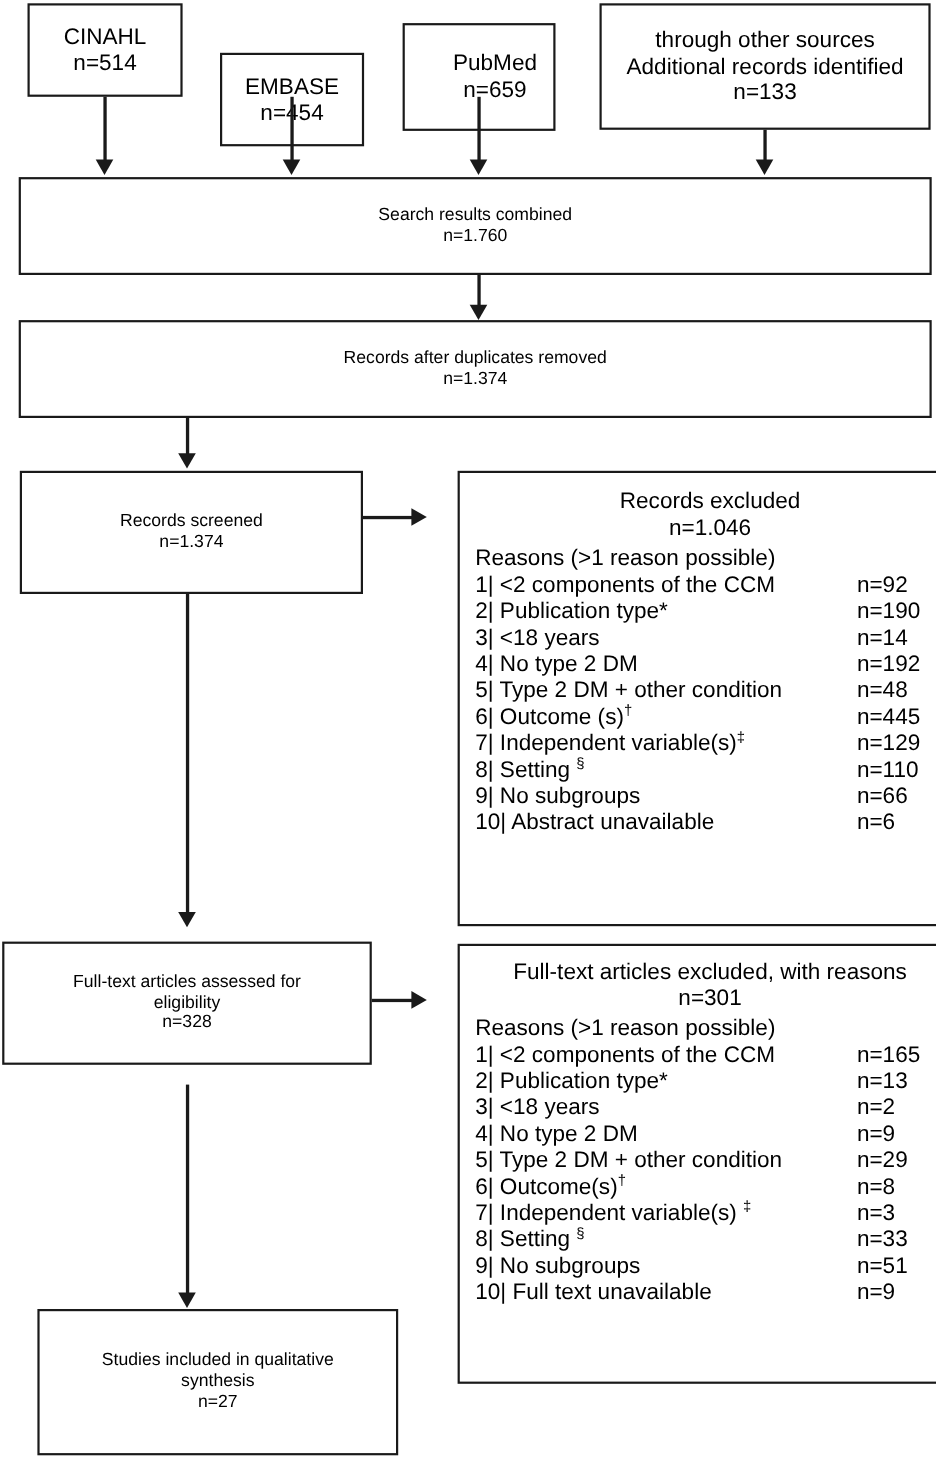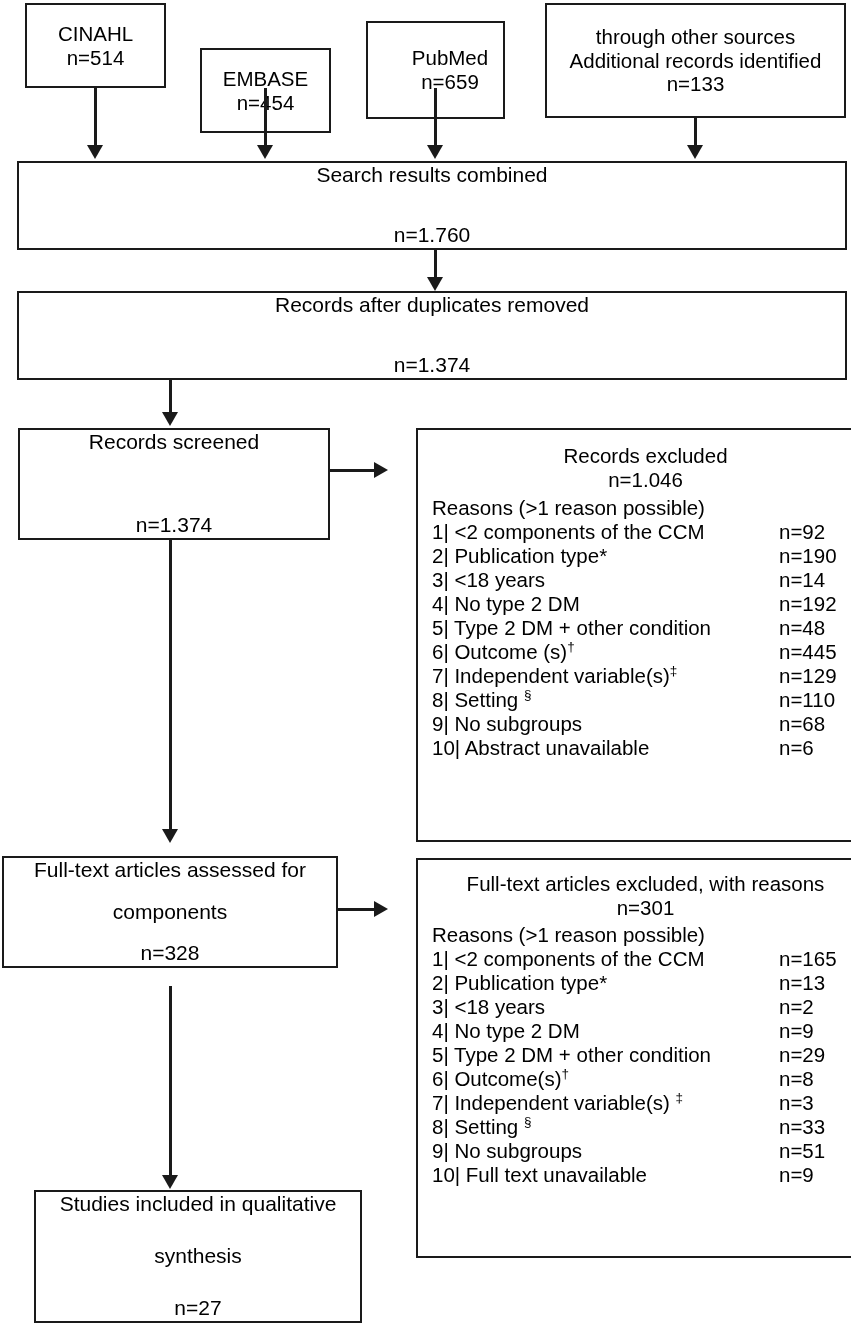--- a/index.html
+++ b/index.html
@@ -26,21 +26,21 @@
     display: flex;
     flex-direction: column;
     align-items: center;
     justify-content: center;
     text-align: center;
     line-height: 1.17;
   }
   .box .ln { display: block; white-space: nowrap; }
 
   .fs-src   { font-size: 20.5px; }
-  .fs-mid   { font-size: 21px; justify-content: space-between; }
+  .fs-mid   { font-size: 16px; }
   .fs-list  { font-size: 20.5px; }
 
   
   .listbox {
     justify-content: flex-start;
     align-items: stretch;
     text-align: left;
     padding: 0;
     margin-left: 28px;
   }
@@ -194,35 +194,35 @@
         <div class="row">
           <span class="rlabel">7| Independent variable(s)<sup>‡</sup></span>
           <span class="rnum">n=129</span>
         </div>
         <div class="row">
           <span class="rlabel">8| Setting <sup>§</sup></span>
           <span class="rnum">n=110</span>
         </div>
         <div class="row">
           <span class="rlabel">9| No subgroups</span>
-          <span class="rnum">n=68</span>
+          <span class="rnum">n=66</span>
         </div>
         <div class="row">
           <span class="rlabel">10| Abstract unavailable</span>
           <span class="rnum">n=6</span>
         </div>
       </div>
   </div>
 
   <div class="vline" style="left:169px; top:540px; height:290px;"></div>
   <div class="arrow-down" style="left:162px; top:829px;"></div>
 
   <div class="box fs-mid" style="left:2px; top:856px; width:336px; height:112px;">
     <span class="ln">Full-text articles assessed for</span>
-    <span class="ln">components</span>
+    <span class="ln">eligibility</span>
     <span class="ln">n=328</span>
   </div>
 
   <div class="hline" style="left:338px; top:908px; width:38px;"></div>
   <div class="arrow-right" style="left:374px; top:901px;"></div>
 
   <div class="box listbox fs-list" style="left:388px; top:858px; width:459px; height:400px; padding-top:12px;">
     <div class="hdr">
       <span class="ln">Full-text articles excluded, with reasons</span>
       <span class="ln">n=301</span>

